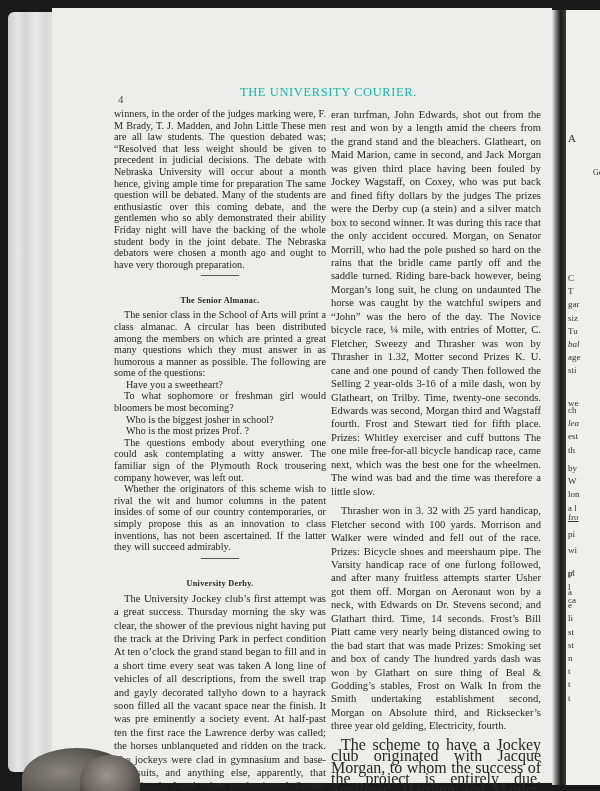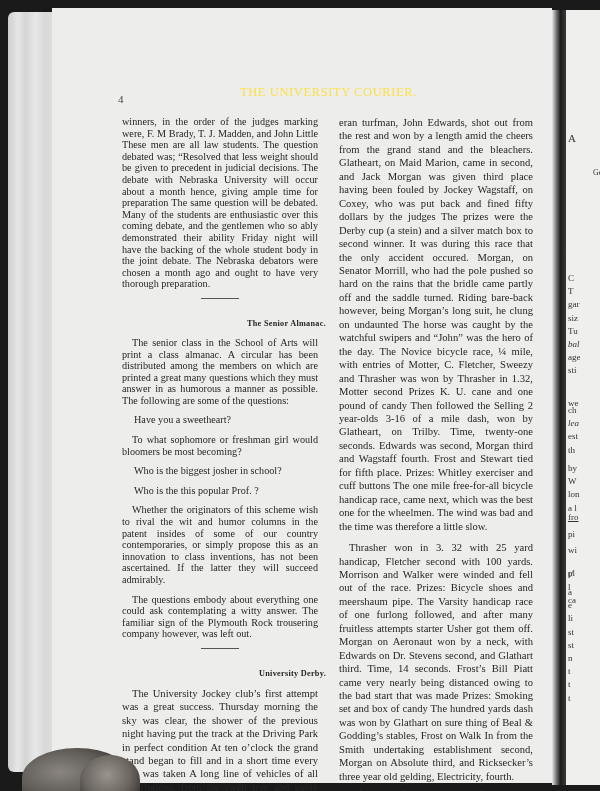--- a/index.html
+++ b/index.html
@@ -29,32 +29,32 @@
     position: absolute; left: 2px; font-size: 9px; line-height: 13px; color: #333;
     white-space: nowrap;
   }
   .header {
     position: absolute; top: 81px; left: 100px; width: 450px; height: 18px;
   }
   .page-number {
     position: absolute; left: 18px; top: 12px; font-size: 11px; color: #444;
   }
   .running-title {
-    position: absolute; left: 140px; top: 4px; font-size: 12.5px; letter-spacing: 0.6px; color: #fde047; text-align: center;
+    position: absolute; left: 140px; top: 4px; font-size: 12.5px; letter-spacing: 0.6px; color: #14b8a6; text-align: center;
   }
   .column {
     position: absolute; top: 108px; width: 212px; color: #262626;
     font-size: 10.2px; line-height: 11.6px; text-align: justify;
   }
   .col-left { left: 114px; }
   .col-right { left: 331px; font-size: 10.6px; line-height: 13.45px; width: 210px; }
-  .col-left p, .col-right p { margin: 8px; }
+  .col-left p, .col-right p { margin: 0; }
   .indent { text-indent: 10px; }
   .heading {
-    text-align: right; font-weight: bold; font-size: 8.2px; letter-spacing: 0.3px;
+    text-align: center; font-weight: bold; font-size: 8.2px; letter-spacing: 0.3px;
     margin: 20px 0 3px 0; line-height: 10px;
   }
   .rule {
     width: 38px; height: 1px; background: #555; margin: 5px auto 5px auto;
   }
   .spaced { line-height: 13.4px; font-size: 10.6px; }
   .para-gap { margin-top: 6px !important; }
   .q { padding-left: 12px; }
   .hand {
     position: absolute; left: 22px; top: 748px; width: 110px; height: 60px;
@@ -125,23 +125,23 @@
 </div>
 
 <div class="column col-left">
   <p>winners, in the order of the judges marking were, F. M Brady, T. J. Madden, and John Little These men are all law students. The question debated was; “Resolved that less weight should be given to precedent in judicial decisions. The debate with Nebraska University will occur about a month hence, giving ample time for preparation The same question will be debated. Many of the students are enthusiastic over this coming debate, and the gentlemen who so ably demonstrated their ability Friday night will have the backing of the whole student body in the joint debate. The Nebraska debators were chosen a month ago and ought to have very thorough preparation.</p>
   <div class="rule"></div>
   <div class="heading">The Senior Almanac.</div>
   <p class="indent">The senior class in the School of Arts will print a class almanac. A circular has been distributed among the members on which are printed a great many questions which they must answer in as humorous a manner as possible. The following are some of the questions:</p>
   <p class="q">Have you a sweetheart?</p>
   <p class="indent">To what sophomore or freshman girl would bloomers be most becoming?</p>
   <p class="q">Who is the biggest josher in school?</p>
-  <p class="q">Who is the this popular Prof. ?</p>
+  <p class="q">Who is the most prizes Prof. ?</p>
+  <p class="indent">The questions embody about everything one could ask contemplating a witty answer. The familiar sign of the Plymouth Rock trousering company however, was left out.</p>
   <p class="indent">Whether the originators of this scheme wish to rival the wit and humor columns in the patent insides of some of our country contemporaries, or simply propose this as an innovation to class inventions, has not been ascertained. If the latter they will succeed admirably.</p>
-  <p class="indent">The questions embody about everything one could ask contemplating a witty answer. The familiar sign of the Plymouth Rock trousering company however, was left out.</p>
   <div class="rule"></div>
   <div class="heading">University Derby.</div>
   <p class="indent spaced">The University Jockey club’s first attempt was a great success. Thursday morning the sky was clear, the shower of the previous night having put the track at the Driving Park in perfect condition At ten o’clock the grand stand began to fill and in a short time every seat was taken A long line of vehicles of all descriptions, from the swell trap and gayly decorated tallyho down to a hayrack soon filled all the vacant space near the finish. It was pre eminently a society event. At half-past ten the first race the Lawrence derby was called; the horses unblanqueted and ridden on the track. The jockeys were clad in gymnasium and base-ball suits, and anything else, apparently, that came handy. Loud colors predominated. Starter, Sam Usher, tapped the bell and they were off with a dash. As they neared the wire the bay filley, Dr. Stevens, ridden by the vet-</p>
 </div>
 
 <div class="column col-right">
   <p>eran turfman, John Edwards, shot out from the rest and won by a length amid the cheers from the grand stand and the bleachers. Glatheart, on Maid Marion, came in second, and Jack Morgan was given third place having been fouled by Jockey Wagstaff, on Coxey, who was put back and fined fifty dollars by the judges The prizes were the Derby cup (a stein) and a silver match box to second winner. It was during this race that the only accident occured. Morgan, on Senator Morrill, who had the pole pushed so hard on the rains that the bridle came partly off and the saddle turned. Riding bare-back however, being Morgan’s long suit, he clung on undaunted The horse was caught by the watchful swipers and “John” was the hero of the day. The Novice bicycle race, ¼ mile, with entries of Motter, C. Fletcher, Sweezy and Thrasher was won by Thrasher in 1.32, Motter second Prizes K. U. cane and one pound of candy Then followed the Selling 2 year-olds 3-16 of a mile dash, won by Glatheart, on Trilby. Time, twenty-one seconds. Edwards was second, Morgan third and Wagstaff fourth. Frost and Stewart tied for fifth place. Prizes: Whitley exerciser and cuff buttons The one mile free-for-all bicycle handicap race, came next, which was the best one for the wheelmen. The wind was bad and the time was therefore a little slow.</p>
   <p class="indent para-gap">Thrasher won in 3. 32 with 25 yard handicap, Fletcher second with 100 yards. Morrison and Walker were winded and fell out of the race. Prizes: Bicycle shoes and meershaum pipe. The Varsity handicap race of one furlong followed, and after many fruitless attempts starter Usher got them off. Morgan on Aeronaut won by a neck, with Edwards on Dr. Stevens second, and Glathart third. Time, 14 seconds. Frost’s Bill Piatt came very nearly being distanced owing to the bad start that was made Prizes: Smoking set and box of candy The hundred yards dash was won by Glathart on sure thing of Beal &amp; Godding’s stables, Frost on Walk In from the Smith undertaking establishment second, Morgan on Absolute third, and Ricksecker’s three year old gelding, Electricity, fourth.</p>
   <p class="indent para-gap" style="font-size:16px; line-height:11.4px;">The scheme to have a Jockey club originated with Jacque Morgan, to whom the success of the project is entirely due. Spellman, Harding and Manley acted as judges.</p>
 </div>

